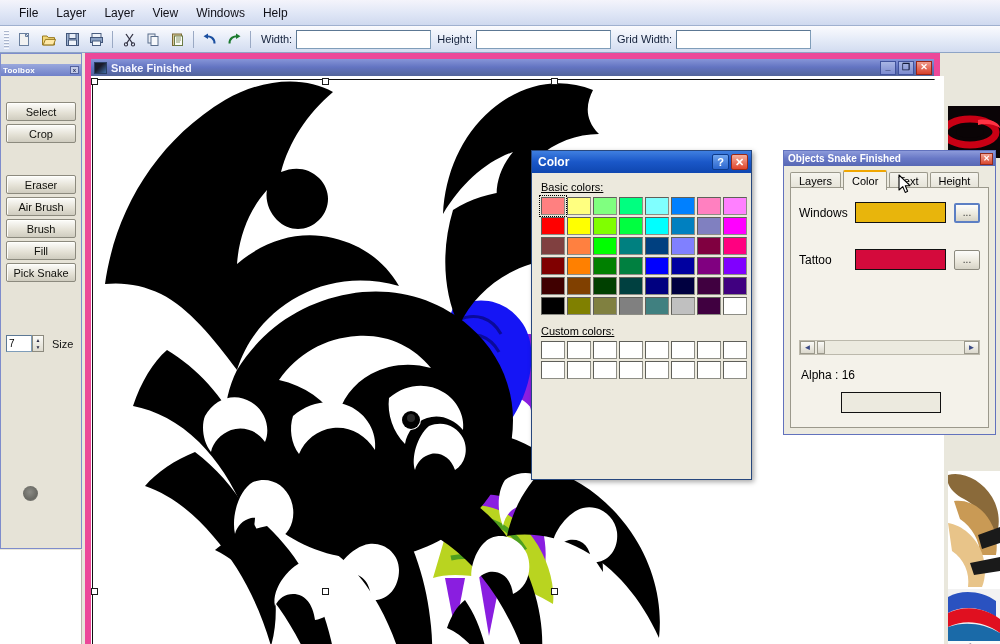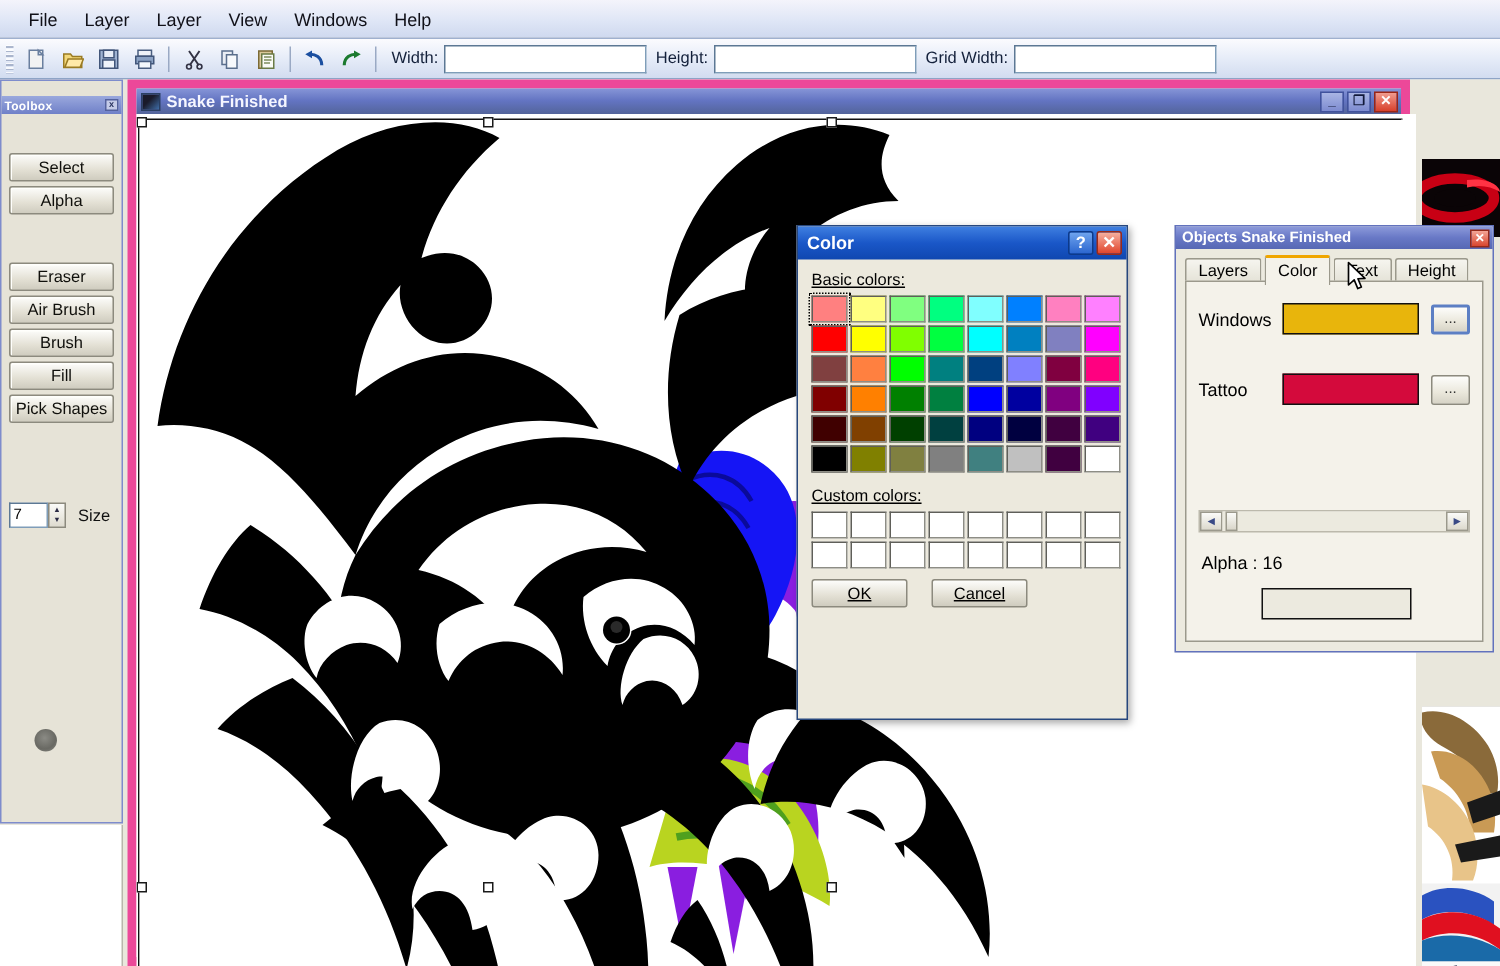--- a/index.html
+++ b/index.html
@@ -354,27 +354,27 @@
 
   <div id="mdi">
 
     <div id="toolbox">
       <div id="toolbox-title">
         <span>Toolbox</span>
         <span class="tbx-close">x</span>
       </div>
       <div style="padding-top:23px">
         <div class="tool-btn">Select</div>
-        <div class="tool-btn">Alpha</div>
+        <div class="tool-btn">Crop</div>
         <div class="tool-gap"></div>
         <div class="tool-btn">Eraser</div>
         <div class="tool-btn">Air Brush</div>
         <div class="tool-btn">Brush</div>
         <div class="tool-btn">Fill</div>
-        <div class="tool-btn">Pick Shapes</div>
+        <div class="tool-btn">Pick Snake</div>
         <div style="height:46px"></div>
         <div class="size-row">
           <div class="spin-box">7</div>
           <div class="spin-btns">
             <div>▲</div>
             <div>▼</div>
           </div>
           <div class="size-label">Size</div>
         </div>
       </div>
@@ -679,24 +679,20 @@
             <div class="swatch" style="background: rgb(255, 255, 255);"></div>
             <div class="swatch" style="background: rgb(255, 255, 255);"></div>
             <div class="swatch" style="background: rgb(255, 255, 255);"></div>
             <div class="swatch" style="background: rgb(255, 255, 255);"></div>
             <div class="swatch" style="background: rgb(255, 255, 255);"></div>
             <div class="swatch" style="background: rgb(255, 255, 255);"></div>
             <div class="swatch" style="background: rgb(255, 255, 255);"></div>
             <div class="swatch" style="background: rgb(255, 255, 255);"></div>
             <div class="swatch" style="background: rgb(255, 255, 255);"></div>
           </div>
-        <div class="cd-actions">
-          <div class="cd-action">OK</div>
-          <div class="cd-action">Cancel</div>
-        </div>
       </div>
     </div>
 
   </div>
 
   <svg class="cursor-arrow" style="left:898px; top:174px" width="14" height="20" viewBox="0 0 14 20">
     <path d="M1 1 L1 16 L4.8 12.6 L7.2 18.4 L9.6 17.3 L7.3 11.8 L12 11.6 Z" fill="#ffffff" stroke="#000000" stroke-width="1.1" stroke-linejoin="round"></path>
   </svg>
 
 </div>

